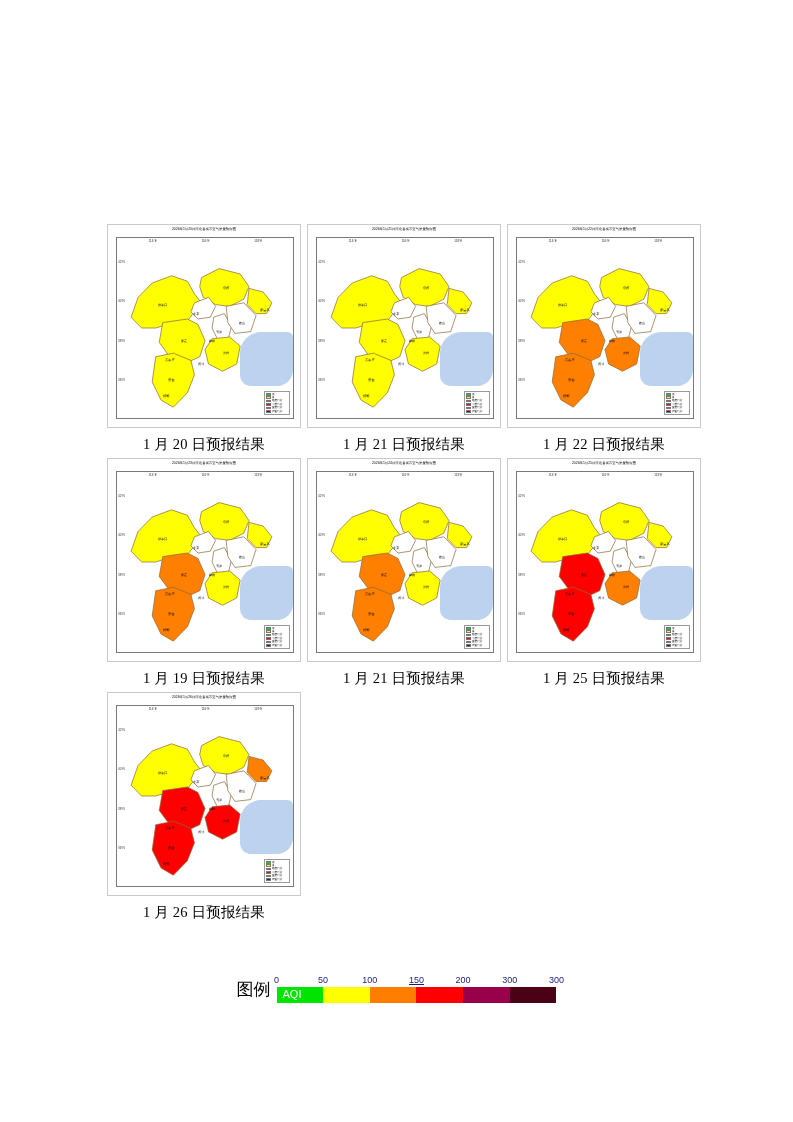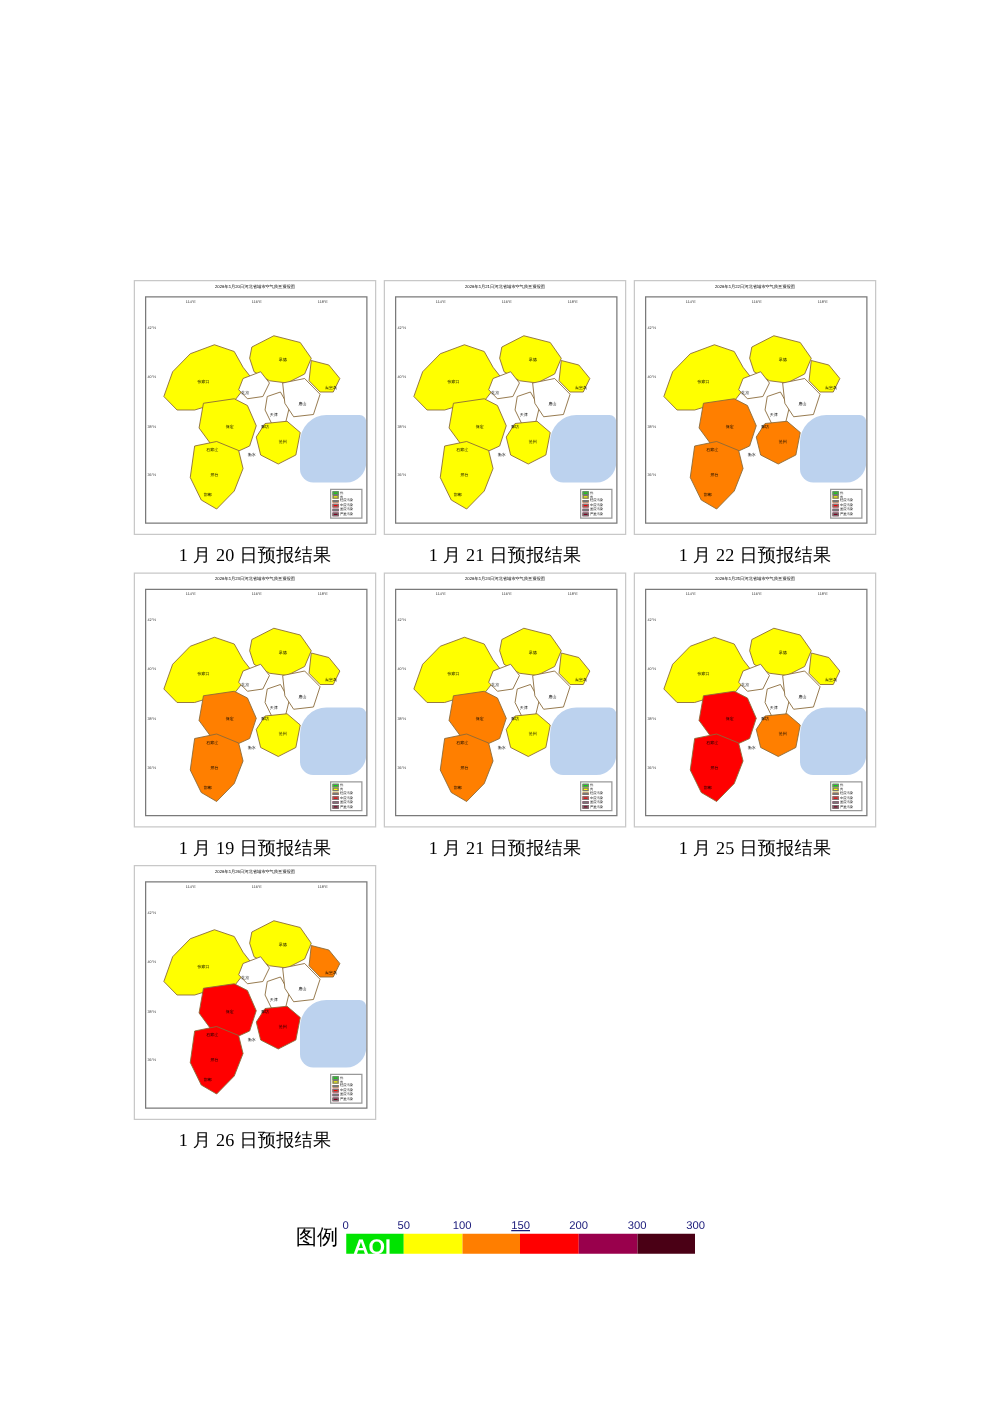--- a/index.html
+++ b/index.html
@@ -182,24 +182,24 @@
     left: 0;
     width: 280px;
     height: 16px;
     display: flex;
   }
   .aqi-seg { height: 100%; }
   .aqi-text {
     position: absolute;
     left: 6px;
     top: 13px;
-    font-size: 17px;
+    font-size: 11px;
     color: #ffffff;
     font-family: "Liberation Sans", sans-serif;
-    font-weight: bold;
+    font-weight: normal;
   }
   .city-lbl {
     position: absolute;
     font-size: 3.2px;
     color: #000;
     font-family: "Liberation Sans", sans-serif;
     white-space: nowrap;
     transform: translate(-50%, -50%);
   }
 </style>

